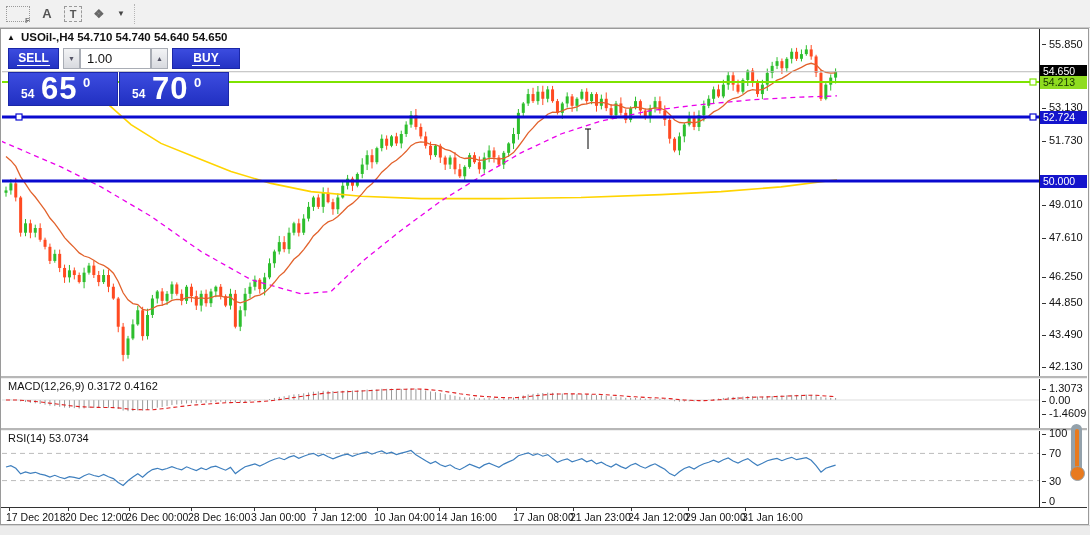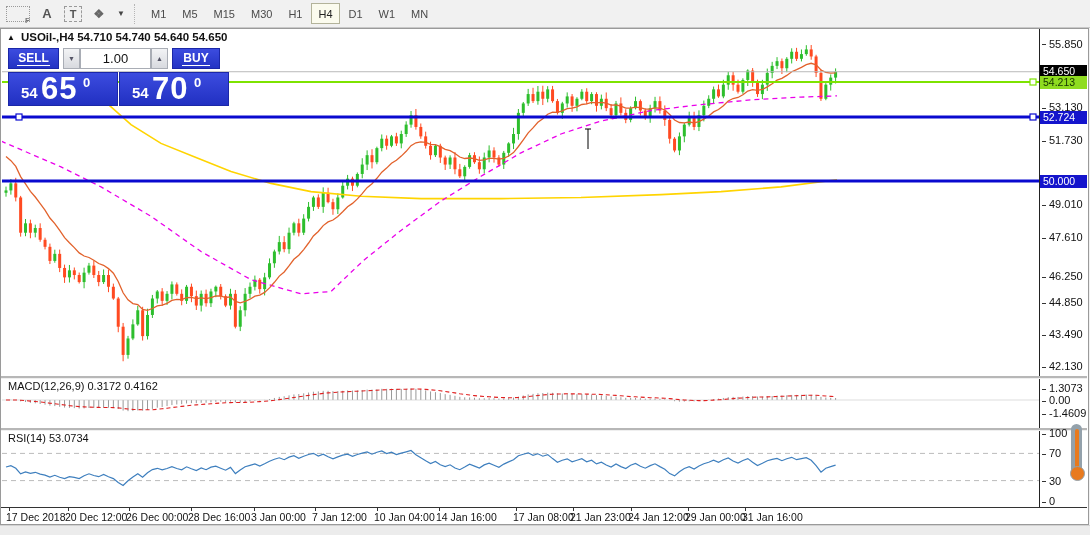--- a/index.html
+++ b/index.html
@@ -37,24 +37,24 @@
   .time-line{position:absolute;left:0;top:478px;width:1086px;height:1px;background:#333;}
   
   .trade-panel{position:absolute;left:5px;top:17px;width:226px;height:63px;}
   .tp-btn{position:absolute;height:21px;background:linear-gradient(180deg,#3c4cdf 0%,#2433c4 100%);
           color:#fff;font-size:12px;font-weight:bold;text-align:center;line-height:19px;
           border:1px solid #1b27a8;box-sizing:border-box;cursor:pointer;}
   .tp-btn u{text-decoration:none;border-bottom:1.5px solid #fff;padding:0 1px;}
   .spin{position:absolute;height:21px;width:17px;background:linear-gradient(180deg,#f2f3f5,#d8dadf);
         border:1px solid #a9adb5;box-sizing:border-box;color:#556;font-size:7px;text-align:center;line-height:19px;cursor:pointer;}
   .vol{position:absolute;height:21px;background:#fff;border:1px solid #a9adb5;box-sizing:border-box;
-       font-size:13px;color:#111;text-align:center;padding:0 6px;line-height:19px;}
+       font-size:13px;color:#111;text-align:left;padding:0 6px;line-height:19px;}
   .quote{position:absolute;top:26px;width:110px;height:34px;background:linear-gradient(180deg,#3c4cdf 0%,#2130c2 100%);
          border:1px solid #1b27a8;box-sizing:border-box;color:#fff;}
-  .quote .sm{position:absolute;left:12px;bottom:4px;font-size:15px;font-weight:bold;}
+  .quote .sm{position:absolute;left:12px;bottom:4px;font-size:12px;font-weight:bold;}
   .quote .big{position:absolute;left:32px;top:-2px;font-size:31px;font-weight:bold;letter-spacing:1px;}
   .quote .sup{position:absolute;left:74px;top:2px;font-size:13px;font-weight:bold;}
   
   .annotation{position:absolute;left:625px;top:244px;font-size:17px;color:#f21515;letter-spacing:1px;}
   .thermo{position:absolute;left:1069px;top:424px;width:15px;height:62px;z-index:50;}
   .thermo .tube{position:absolute;left:2px;top:0;width:11px;height:50px;background:#93a1ab;border-radius:6px;}
   .thermo .mercury{position:absolute;left:5.5px;top:5px;width:4px;height:40px;background:#e87a1e;border-radius:2px;}
   .thermo .bulb{position:absolute;left:1px;top:42px;width:13px;height:13px;background:#e87a1e;
                 border:1px solid #93a1ab;border-radius:50%;}
   .statusbar{position:absolute;left:0;top:525px;width:1090px;height:10px;background:#ececec;border-top:1px solid #d2d2d2;}
@@ -67,21 +67,20 @@
 
   <div class="toolbar">
     <div class="tb-icon gridf">
         <i>F</i>
       </div>
     <div class="tb-icon">A</div>
     <div class="tb-icon tbox">T</div>
     <div class="tb-icon shapes">❖</div>
     <div class="tb-icon caret">▼</div>
     <div class="tb-sep"></div>
-    <div id="tf-group"><span class="tf-btn">M1</span><span class="tf-btn">M5</span><span class="tf-btn">M15</span><span class="tf-btn">M30</span><span class="tf-btn">H1</span><span class="tf-btn active">H4</span><span class="tf-btn">D1</span><span class="tf-btn">W1</span><span class="tf-btn">MN</span></div>
   </div>
 
   <div class="chart-window">
     <div class="chart-title">
       <span class="tri">▲</span>
       <span>USOil-,H4  54.710 54.740 54.640 54.650</span>
     </div>
 
     <svg id="main-svg" style="left:1px;top:16px;" width="1037" height="332">
         <g>
@@ -685,21 +684,21 @@
         <div class="price-tick" style="top: 418.4px;"><span class="dash"></span>70</div>
         <div class="price-tick" style="top: 445.6px;"><span class="dash"></span>30</div>
         <div class="price-tick" style="top: 466px;"><span class="dash"></span>0</div>
       </div>
 
     <div class="trade-panel">
       <div class="tp-btn" style="left:2px;top:2px;width:51px;"><u>SELL</u></div>
       <div class="spin" style="left:57px;top:2px;">▼</div>
       <div class="vol" style="left:74px;top:2px;width:71px;">1.00</div>
       <div class="spin" style="left:145px;top:2px;">▲</div>
-      <div class="tp-btn" style="left:166px;top:2px;width:48px;"><u>BUY</u></div>
+      <div class="tp-btn" style="left:166px;top:2px;width:68px;"><u>BUY</u></div>
       <div class="quote" style="left:2px;">
         <span class="sm">54</span>
         <span class="big">65</span>
         <span class="sup">0</span>
       </div>
       <div class="quote" style="left:113px;">
         <span class="sm">54</span>
         <span class="big">70</span>
         <span class="sup">0</span>
       </div>

